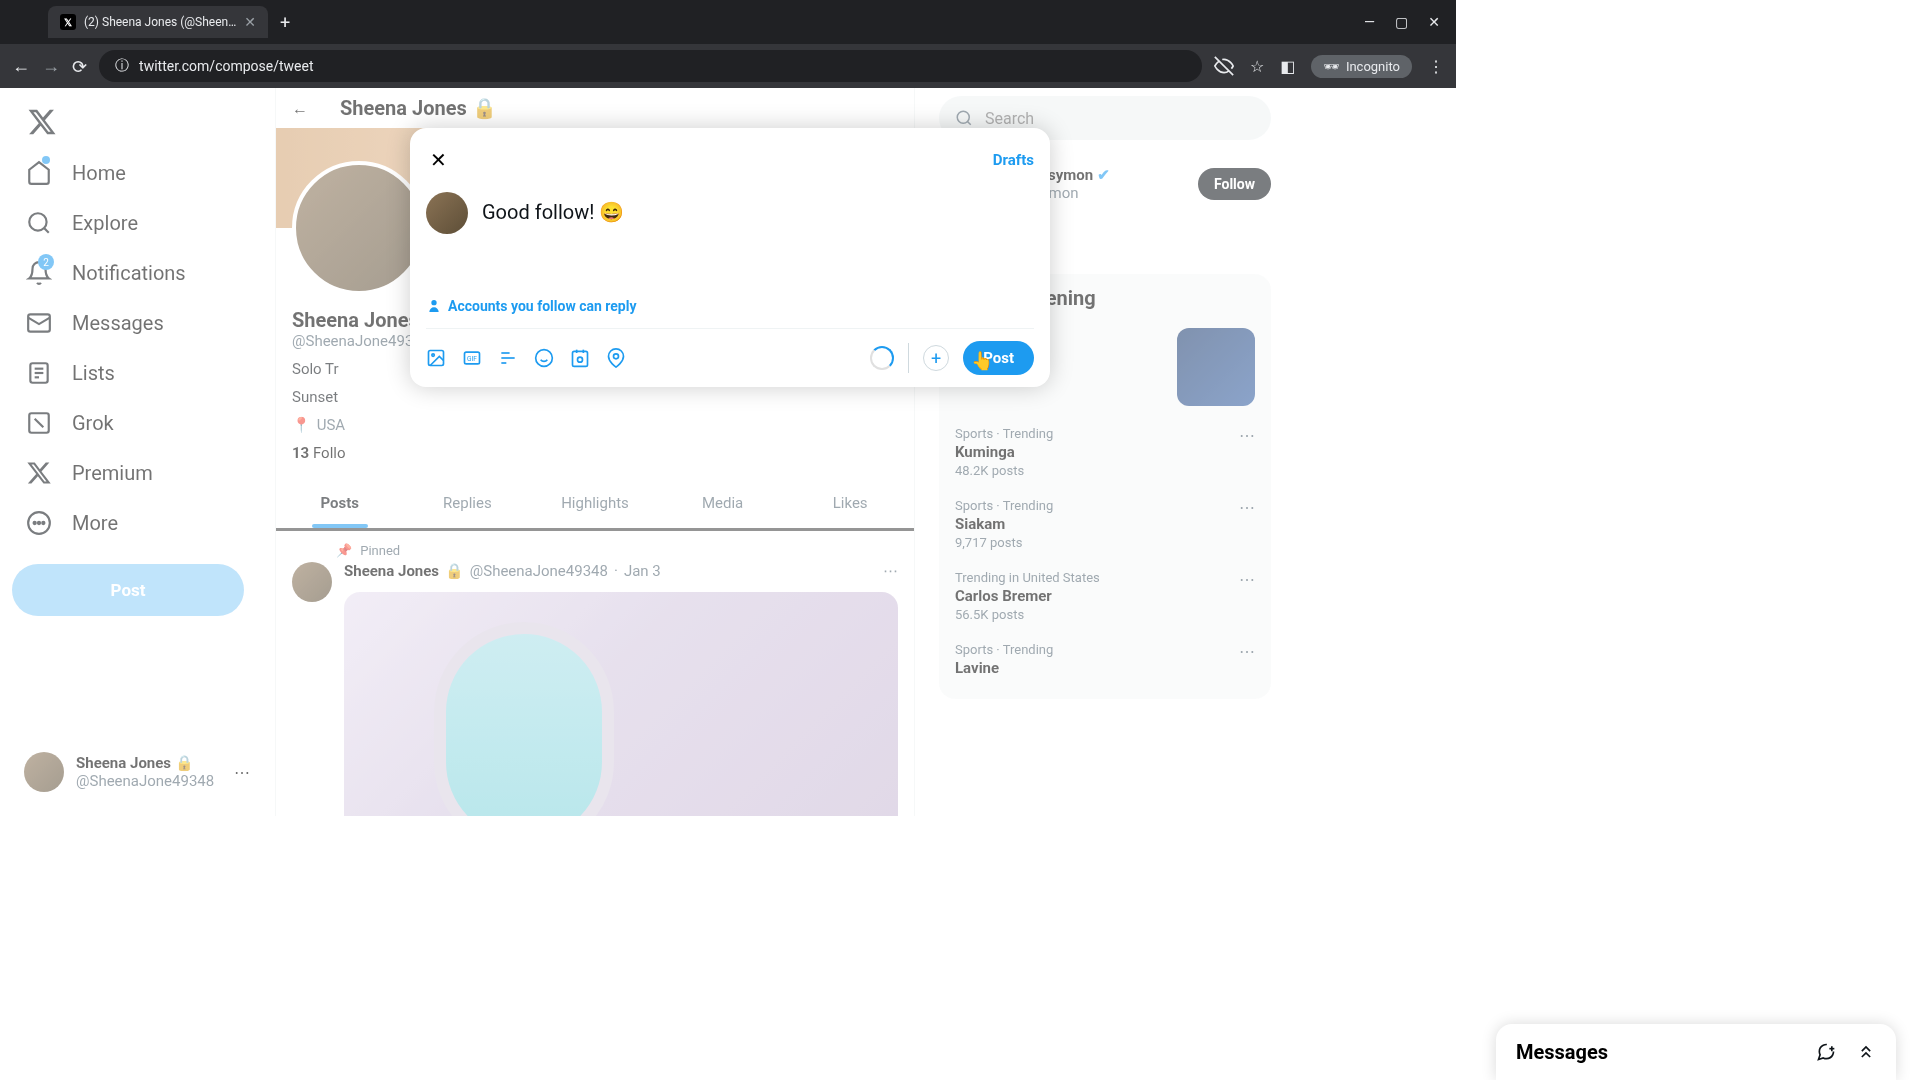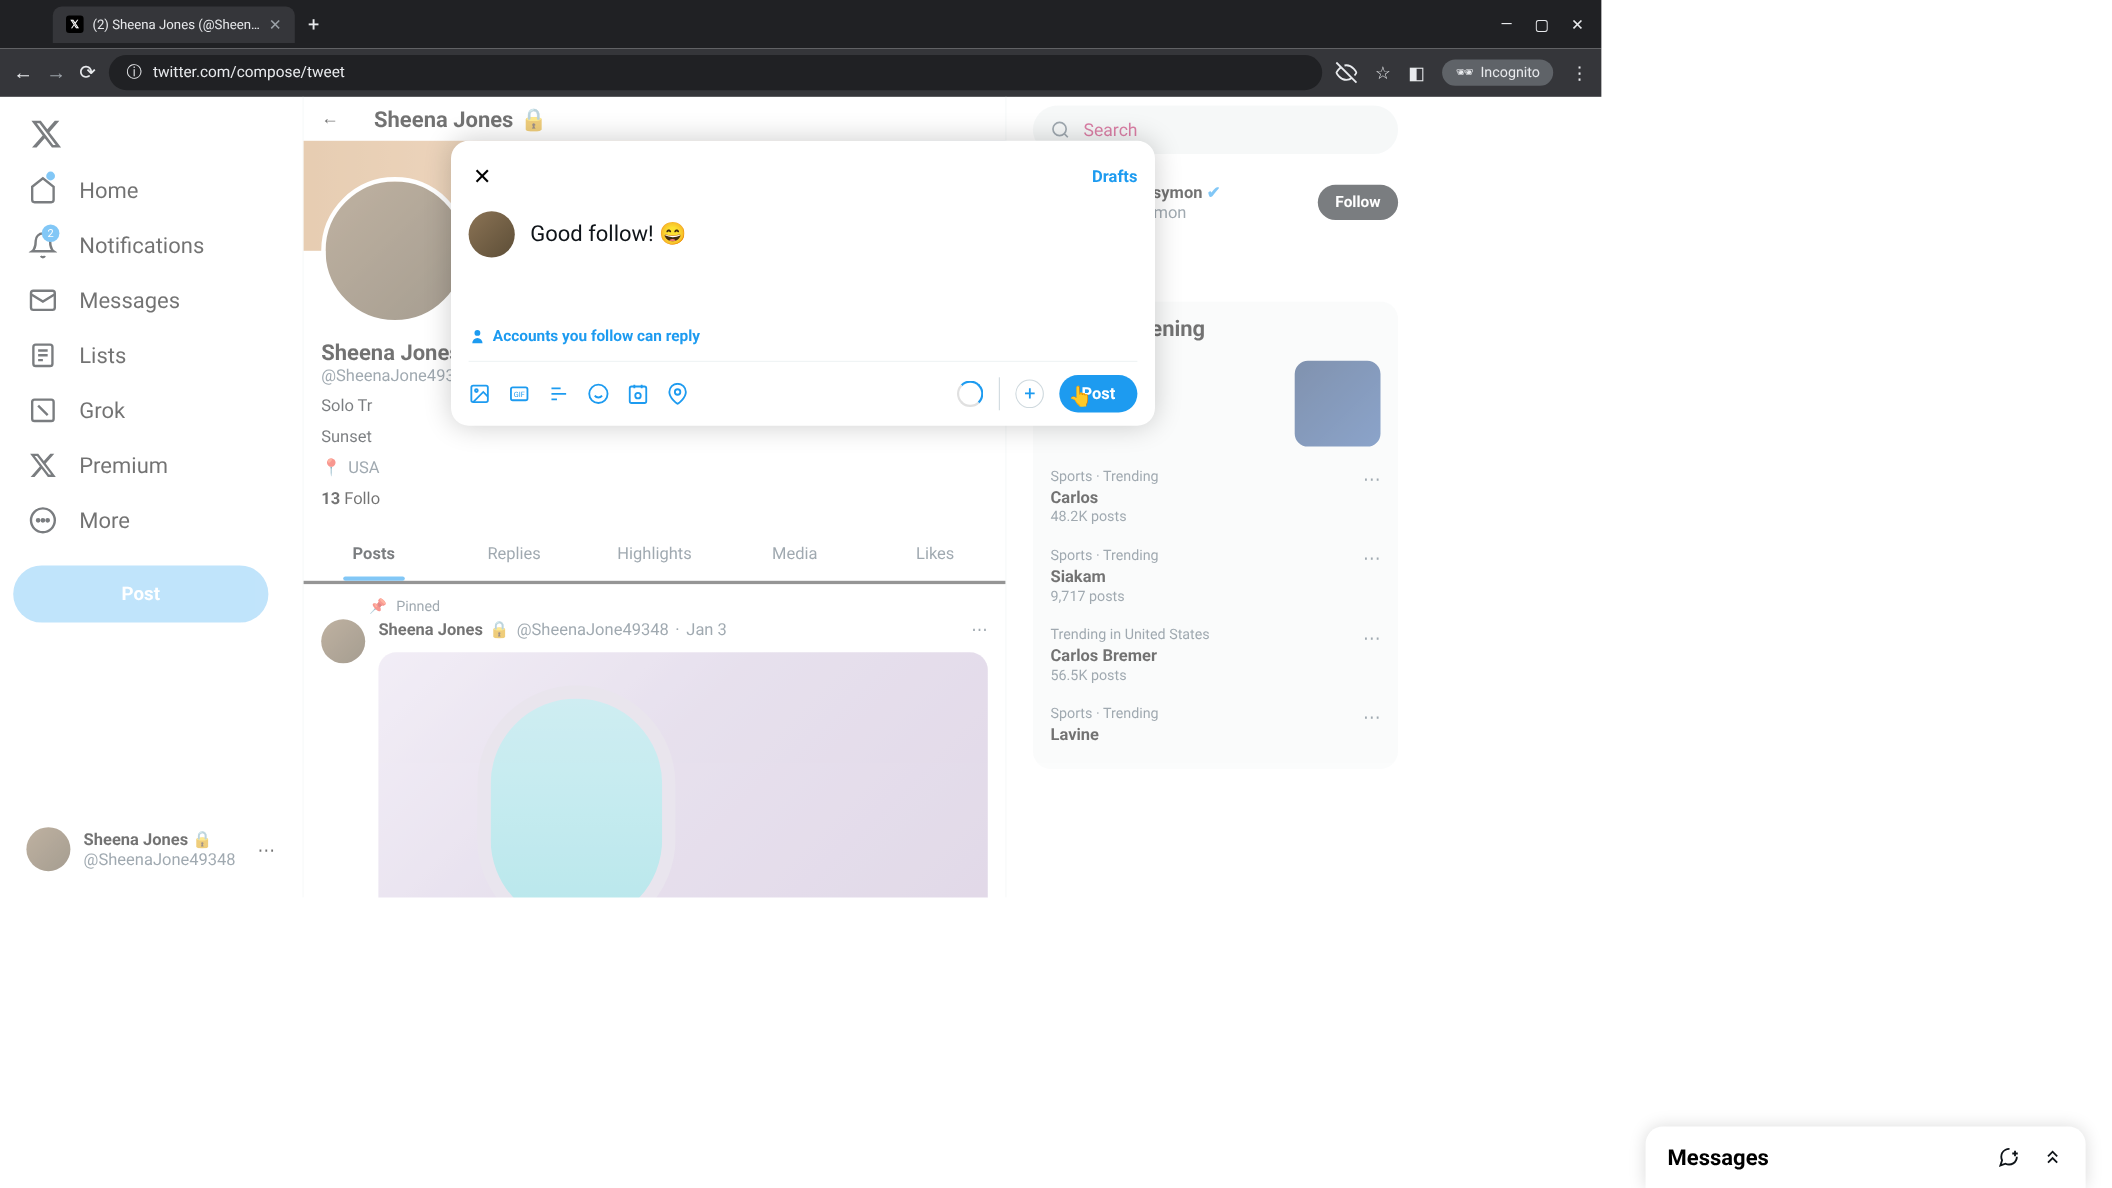--- a/index.html
+++ b/index.html
@@ -54,21 +54,21 @@
 .pinned { padding: 12px 16px 0 60px; color: #536471; font-size: 13px; display: flex; align-items: center; gap: 8px; }
 .tweet { display: flex; gap: 12px; padding: 4px 16px 12px; }
 .tweet-avatar { width: 40px; height: 40px; border-radius: 50%; background: linear-gradient(135deg, #8b7355, #5d4e37); flex-shrink: 0; }
 .tweet-header { display: flex; align-items: center; gap: 6px; font-size: 15px; }
 .tweet-name { font-weight: bold; }
 .tweet-handle, .tweet-date { color: #536471; }
 .tweet-image { width: 100%; height: 300px; border-radius: 16px; margin-top: 12px; background: linear-gradient(135deg, #e8e0f0 0%, #d4c8e0 40%, #c8b8d4 100%); position: relative; overflow: hidden; }
 .plane-window { position: absolute; left: 90px; top: 30px; width: 180px; height: 230px; border-radius: 90px; background: linear-gradient(180deg, #a8e0e8, #7fd4dc); border: 12px solid #d8d0e0; }
 
 .right-col { width: 380px; padding: 8px 24px; }
-.search-box { background: #eff3f4; border-radius: 24px; height: 44px; display: flex; align-items: center; padding: 0 16px; gap: 12px; color: #be185d; text-align: center; }
+.search-box { background: #eff3f4; border-radius: 24px; height: 44px; display: flex; align-items: center; padding: 0 16px; gap: 12px; color: #737373; text-align: center; }
 .follow-suggest { display: flex; align-items: center; gap: 12px; padding: 12px 0; margin-top: 12px; }
 .suggest-avatar { width: 40px; height: 40px; border-radius: 50%; background: linear-gradient(135deg, #888, #555); }
 .suggest-name { font-weight: bold; display: flex; align-items: center; gap: 4px; font-size: 15px; }
 .suggest-handle { color: #536471; font-size: 15px; }
 .follow-btn { background: #0f1419; color: #fff; border: none; border-radius: 20px; padding: 8px 16px; font-weight: bold; font-size: 14px; margin-left: auto; }
 .show-more { color: #1d9bf0; font-size: 15px; padding: 12px 0; }
 .trending-box { background: #f7f9f9; border-radius: 16px; padding: 12px 16px; margin-top: 16px; }
 .trending-title { font-size: 20px; font-weight: bold; margin-bottom: 8px; }
 .trend-item { padding: 10px 0; position: relative; }
 .trend-cat { color: #536471; font-size: 13px; }
@@ -159,20 +159,29 @@
           <svg width="26" height="26" viewBox="0 0 24 24" fill="none" stroke="#0f1419" stroke-width="2">
             <path d="M3 9l9-7 9 7v11a2 2 0 01-2 2H5a2 2 0 01-2-2z"></path>
           </svg>
         </span>
       <span class="dot-badge"></span>
       <span>Home</span>
     </div>
     <div class="nav-item">
       <span class="nav-icon">
           <svg width="26" height="26" viewBox="0 0 24 24" fill="none" stroke="#0f1419" stroke-width="2">
+            <circle cx="11" cy="11" r="8"></circle>
+            <line x1="21" y1="21" x2="16.65" y2="16.65"></line>
+          </svg>
+        </span>
+      <span>Explore</span>
+    </div>
+    <div class="nav-item">
+      <span class="nav-icon">
+          <svg width="26" height="26" viewBox="0 0 24 24" fill="none" stroke="#0f1419" stroke-width="2">
             <path d="M18 8A6 6 0 006 8c0 7-3 9-3 9h18s-3-2-3-9"></path>
             <path d="M13.73 21a2 2 0 01-3.46 0"></path>
           </svg>
         </span>
       <span class="badge">2</span>
       <span>Notifications</span>
     </div>
     <div class="nav-item">
       <span class="nav-icon">
           <svg width="26" height="26" viewBox="0 0 24 24" fill="none" stroke="#0f1419" stroke-width="2">
@@ -313,21 +322,21 @@
       <div class="trending-title">hat's happening</div>
       <div class="live-trend">
         <div>
           <div class="trend-name">icks at 76ers</div>
           <div class="trend-cat">A · LIVE</div>
         </div>
         <div class="live-thumb"></div>
       </div>
       <div class="trend-item">
         <div class="trend-cat">Sports · Trending</div>
-        <div class="trend-name">Carlos</div>
+        <div class="trend-name">Kuminga</div>
         <div class="trend-posts">48.2K posts</div>
         <span class="trend-more">⋯</span>
       </div>
       <div class="trend-item">
         <div class="trend-cat">Sports · Trending</div>
         <div class="trend-name">Siakam</div>
         <div class="trend-posts">9,717 posts</div>
         <span class="trend-more">⋯</span>
       </div>
       <div class="trend-item">

